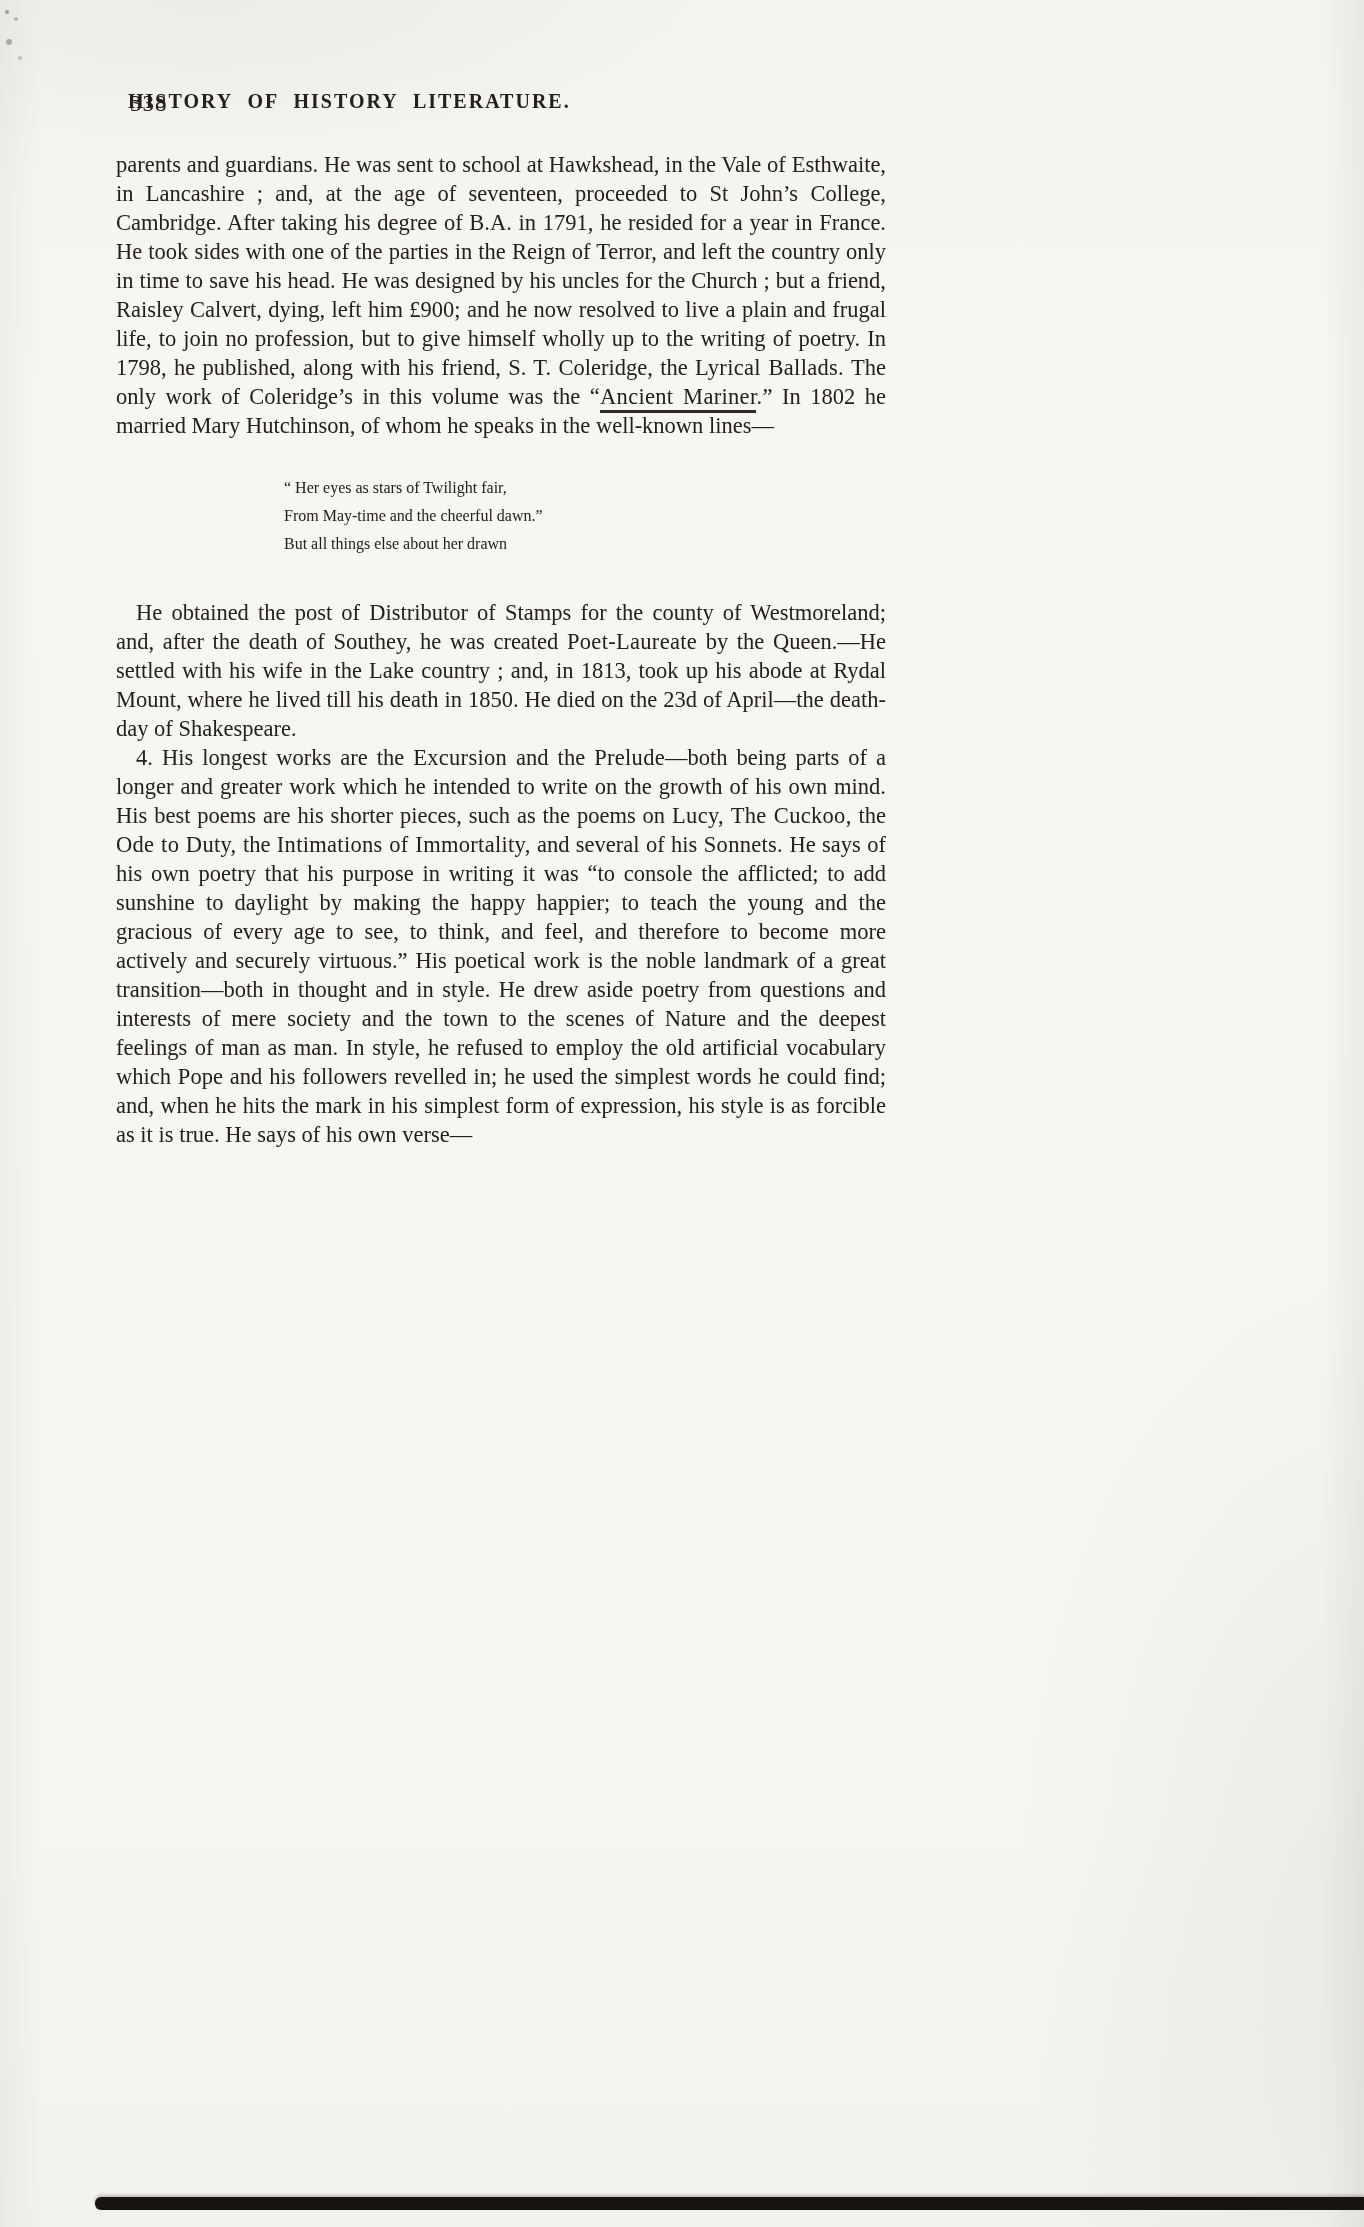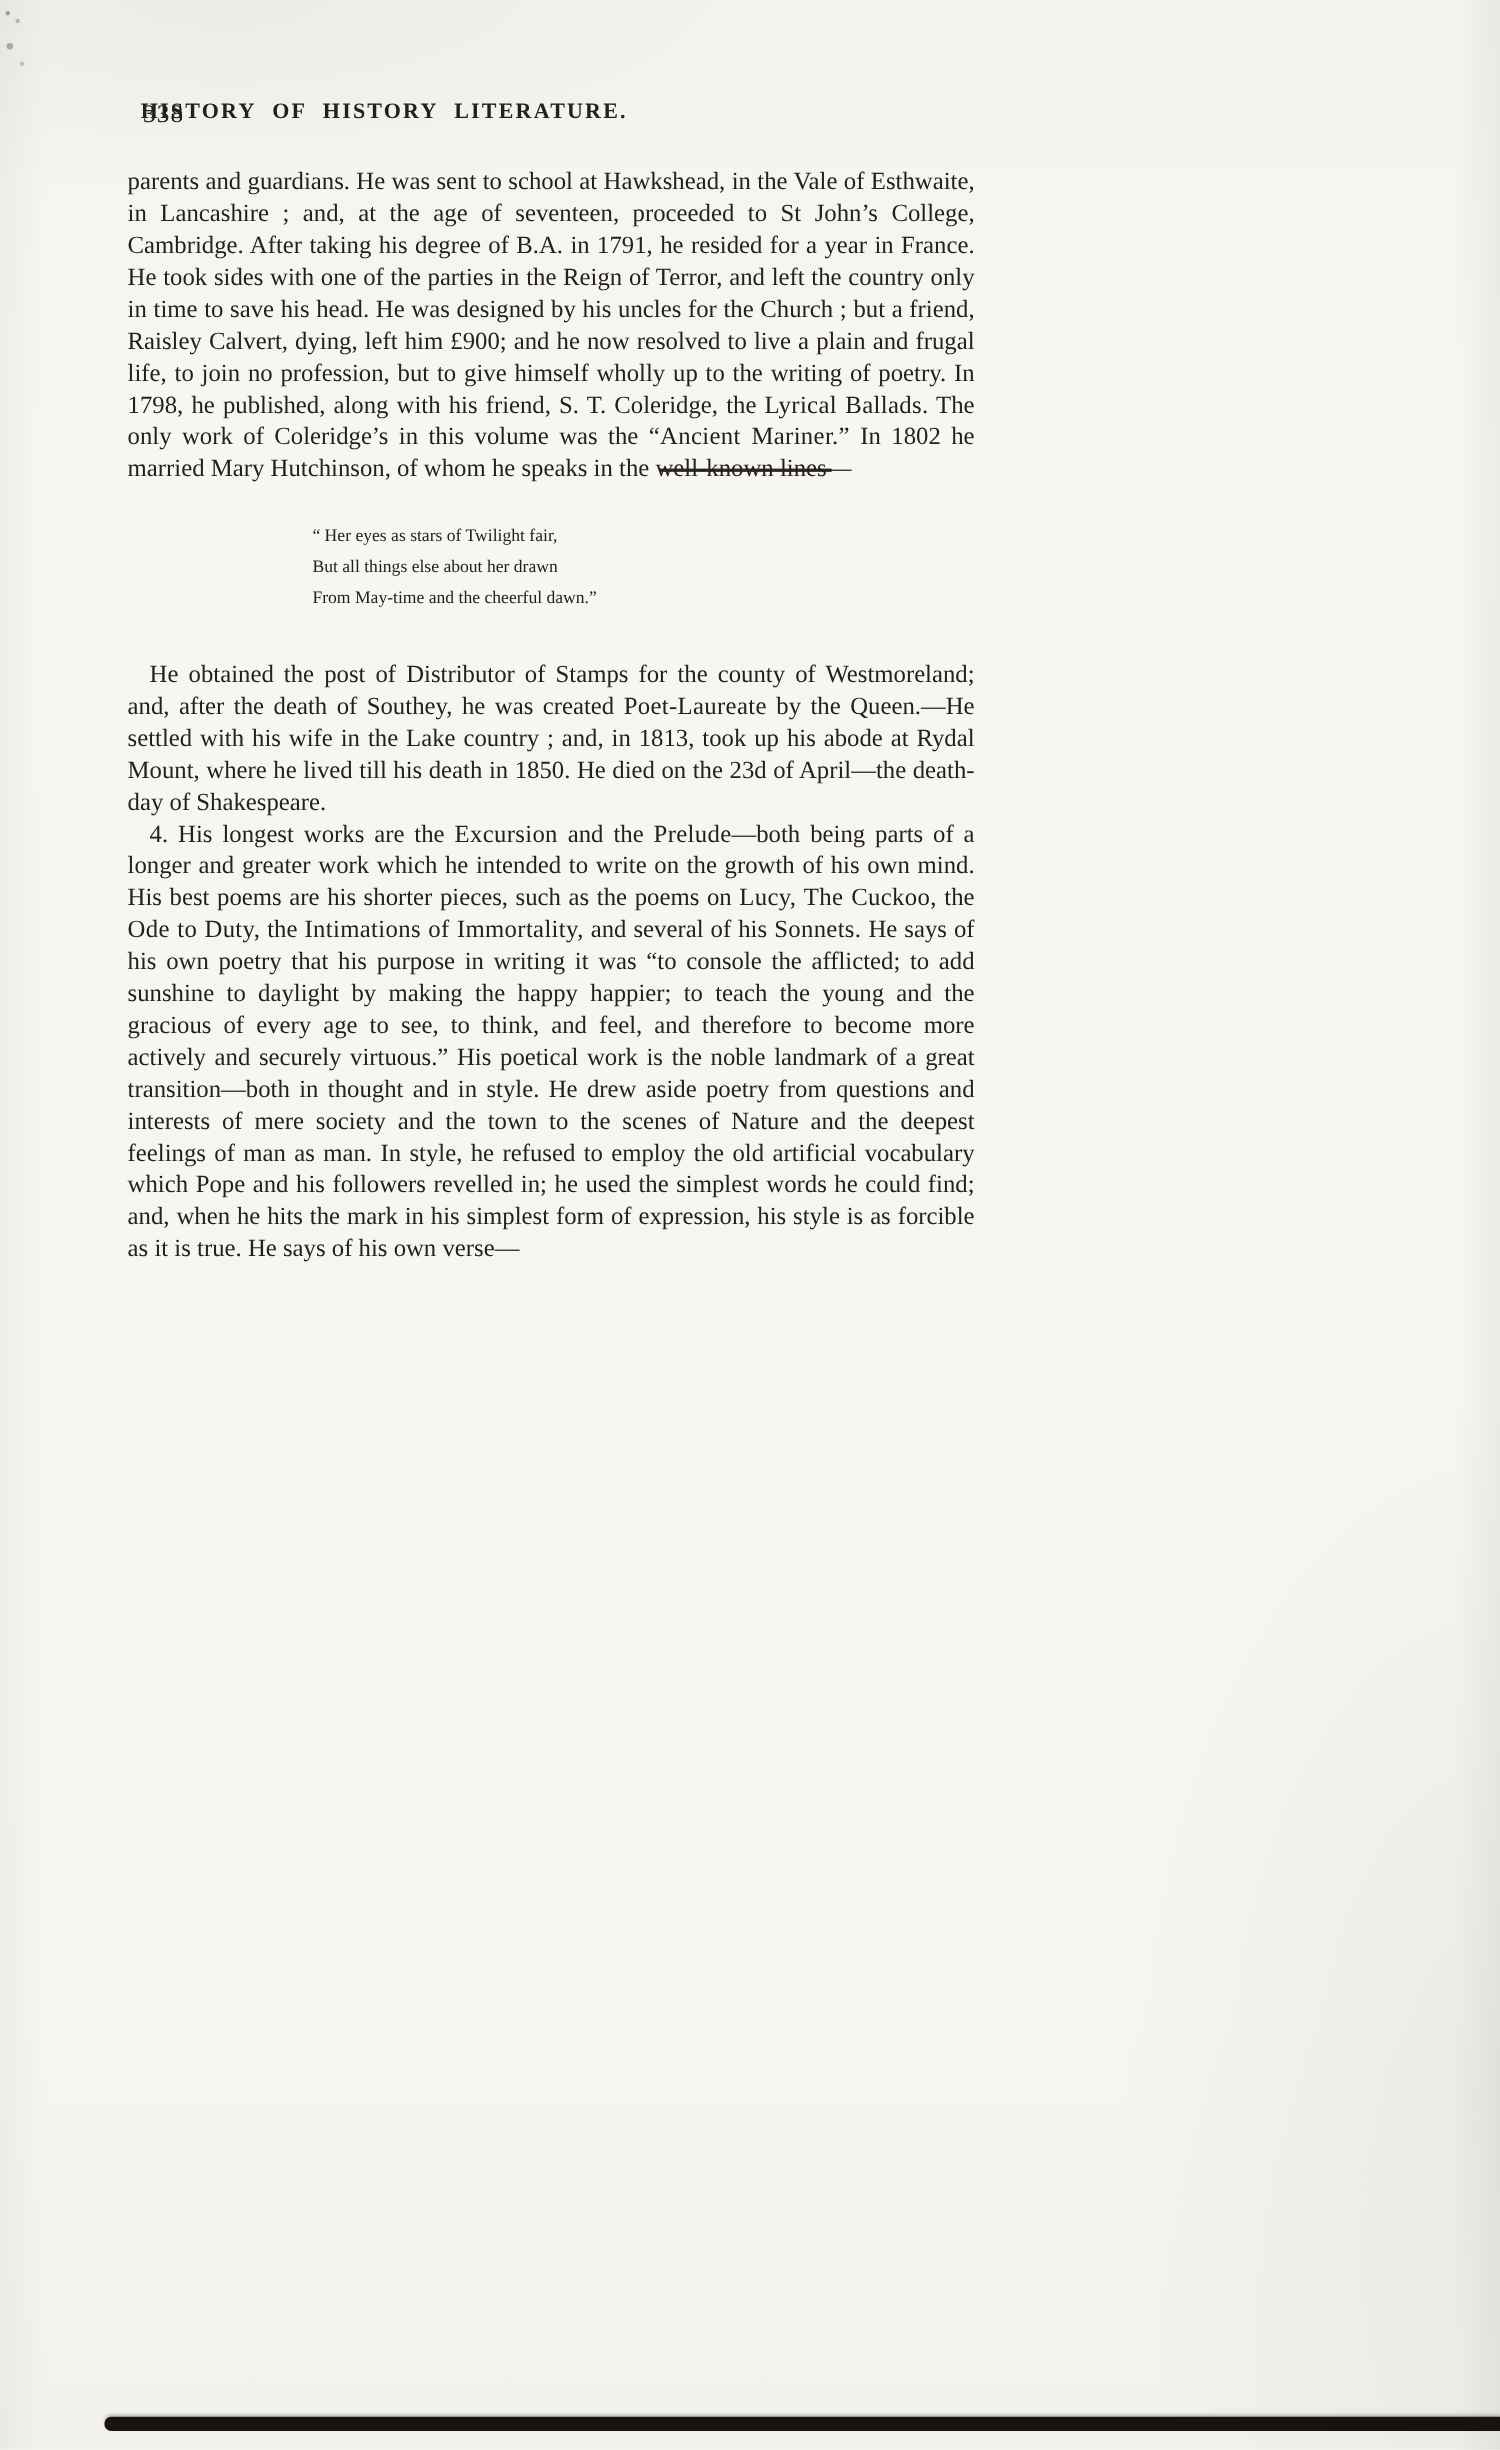--- a/index.html
+++ b/index.html
@@ -61,21 +61,21 @@
   }
   .page-body p.para.indent {
     text-indent: 20px;
   }
   .page-body .b {
     font-weight: 400;
     letter-spacing: 0.3px;
   }
   .page-body .u {
     border-bottom: 3px solid #2e2b25;
-    padding-bottom: 17px;
+    padding-bottom: 1px;
   }
   .verse {
     margin: 34px 0 40px 168px;
     font-size: 16px;
     line-height: 28px;
   }
   .verse-line {
     white-space: nowrap;
   }
   .scan-bar {
@@ -110,21 +110,21 @@
 
 <div class="column">
   <header class="page-header">
     <span class="page-number">338</span>
     <span class="running-title">HISTORY OF HISTORY LITERATURE.</span>
   </header>
   <main class="page-body" id="page-body">
       <p class="para"><span>parents and guardians.  He was sent to school at Hawkshead, in the Vale of Esthwaite, in Lancashire ; and, at the age of seventeen, proceeded to St John’s College, Cambridge.  After taking his degree of B.A. in 1791, he resided for a year in France.  He took sides with one of the parties in the Reign of Terror, and left the country only in time to save his head.  He was designed by his uncles for the Church ; but a friend, Raisley Calvert, dying, left him £900; and he now resolved to live a plain and frugal life, to join no profession, but to give himself wholly up to the writing of poetry.  In 1798, he published, along with his friend, S. T. Coleridge, the </span><span class="b">Lyrical Ballads.</span><span>  The only work of Coleridge’s in this volume was the </span><span class="b">“</span><span class="b u">Ancient Mariner</span><span class="b">.”</span><span>  In 1802 he married Mary Hutchinson, of whom he speaks in the well-known lines—</span></p>
       <div class="verse">
         <div class="verse-line">“ Her eyes as stars of Twilight fair,</div>
+        <div class="verse-line">From May-time and the cheerful dawn.”</div>
         <div class="verse-line">But all things else about her drawn</div>
-        <div class="verse-line">From May-time and the cheerful dawn.”</div>
       </div>
       <p class="para indent"><span>He obtained the post of Distributor of Stamps for the county of Westmoreland; and, after the death of Southey, he was created </span><span class="b">Poet-Laureate</span><span> by the Queen.—He settled with his wife in the Lake country ; and, in 1813, took up his abode at Rydal Mount, where he lived till his death in 1850.  He died on the 23d of April—the death-day of Shakespeare.</span></p>
       <p class="para indent"><span>4. His longest works are the </span><span class="b">Excursion</span><span> and the </span><span class="b">Prelude</span><span>—both being parts of a longer and greater work which he intended to write on the growth of his own mind.  His best poems are his shorter pieces, such as the poems on </span><span class="b">Lucy, The Cuckoo,</span><span> the </span><span class="b">Ode to Duty,</span><span> the </span><span class="b">Intimations of Immortality,</span><span> and several of his </span><span class="b">Sonnets.</span><span>  He says of his own poetry that his purpose in writing it was “to console the afflicted; to add sunshine to daylight by making the happy happier; to teach the young and the gracious of every age to see, to think, and feel, and therefore to become more actively and securely virtuous.”  His poetical work is the noble landmark of a great transition—both in thought and in style.  He drew aside poetry from questions and interests of mere society and the town to the scenes of Nature and the deepest feelings of man as man.  In style, he refused to employ the old artificial vocabulary which Pope and his followers revelled in; he used the simplest words he could find; and, when he hits the mark in his simplest form of expression, his style is as forcible as it is true.  He says of his own verse—</span></p>
     </main>
 </div>
 
 <div class="scan-bar"></div>
 
 </body></html>

